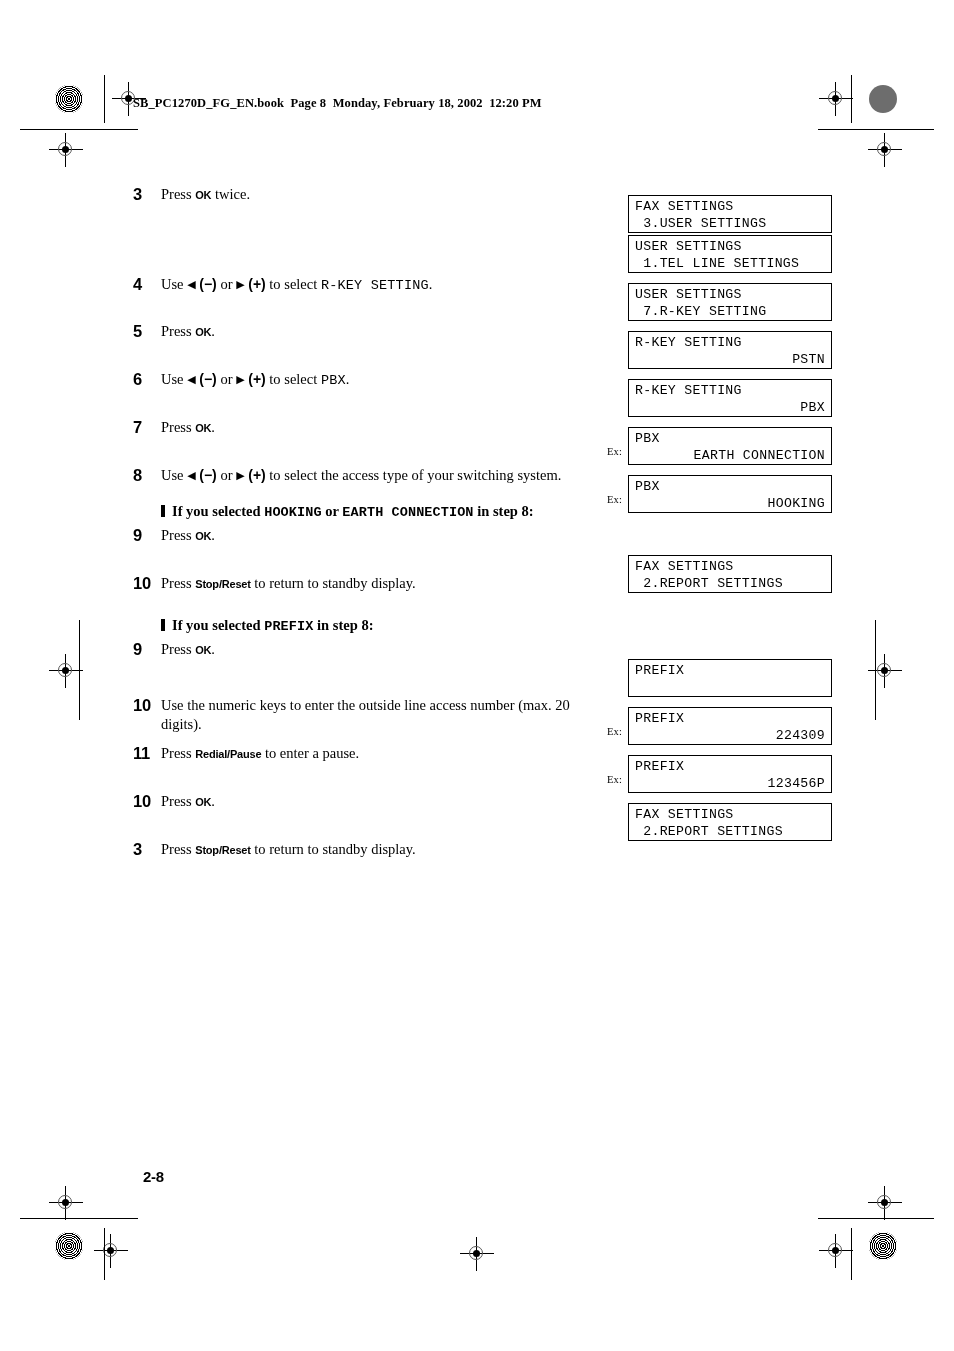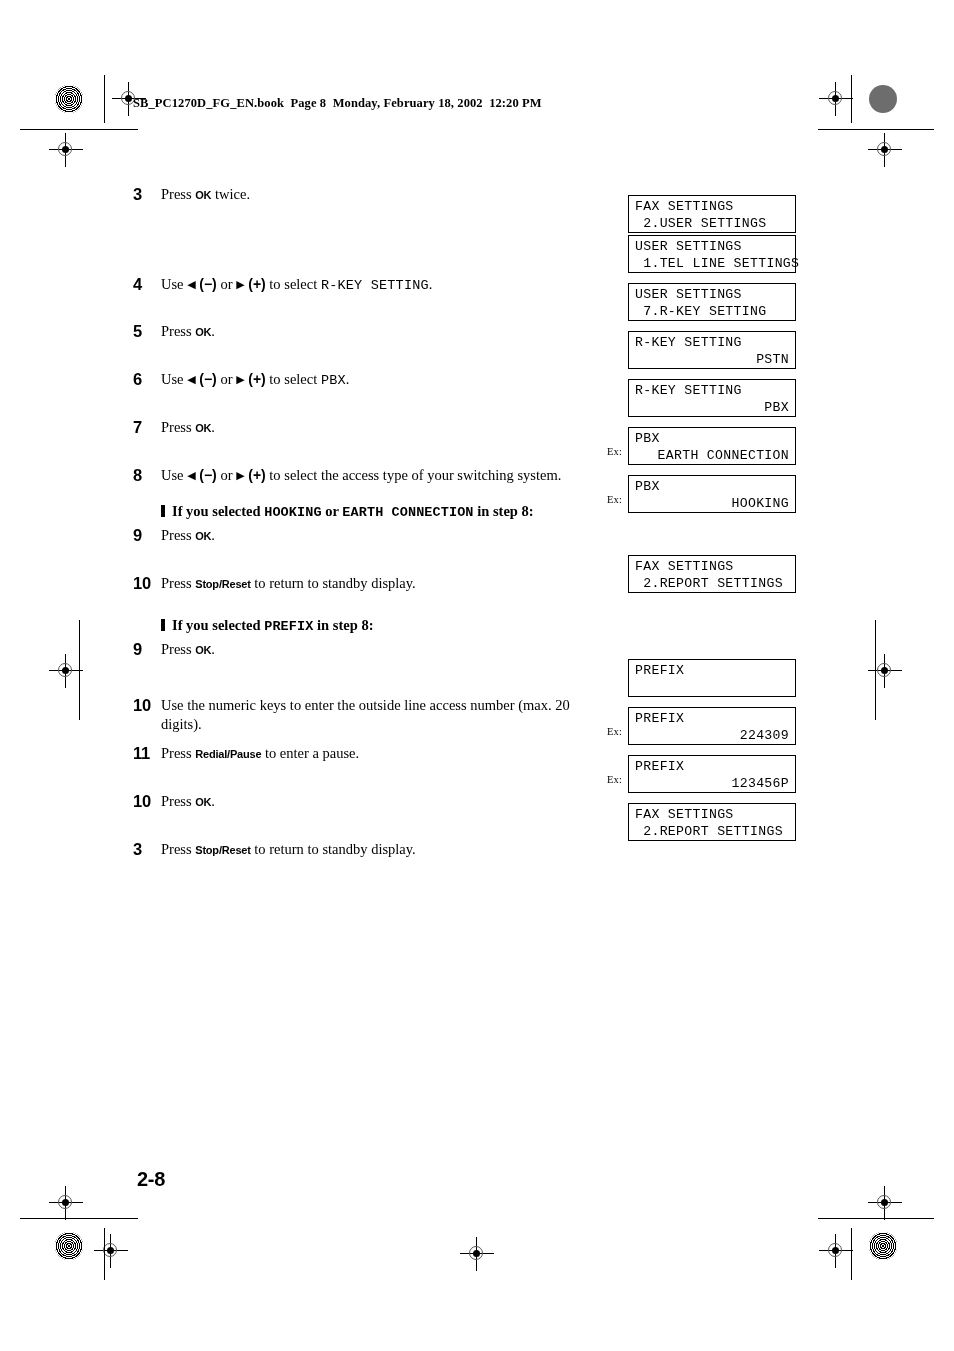--- a/index.html
+++ b/index.html
@@ -147,21 +147,21 @@
   .cond .mono {
     font-family: "Liberation Mono", monospace;
     font-weight: bold;
     font-size: 13.5px;
     letter-spacing: 0.1px;
   }
 
   
   .lcd {
     position: absolute;
-    width: 168px;
+    width: 204px;
     height: 38px;
     border: 1px solid #000;
     box-sizing: border-box;
     background: #ffffff;
     font-family: "Liberation Mono", monospace;
     font-size: 13.2px;
     line-height: 17px;
     padding: 2px 6px 0 6px;
     letter-spacing: 0.3px;
   }
@@ -172,25 +172,25 @@
   .ex-label {
     position: absolute;
     font-family: "Liberation Serif", serif;
     font-size: 10.5px;
     letter-spacing: 0.2px;
   }
 
   
   .pagenum {
     position: absolute;
-    left: 137px;
+    left: 143px;
     top: 1168px;
     font-family: "Liberation Sans", sans-serif;
     font-weight: bold;
-    font-size: 20px;
+    font-size: 15px;
     letter-spacing: -0.3px;
   }
 </style>
 </head>
 <body>
 
 <div class="halftone" style="left:55px; top:85px;"></div>
 <div class="reg-target" style="left:112px; top:82px;">
   <div class="hline"></div>
     <div class="vline"></div>
@@ -337,21 +337,21 @@
       <div class="step" style="position: absolute; top: 200px; left: 0px; width: 450px;">
         <div class="step-num">3</div>
         <div class="step-text"><span>Press </span><b>Stop/Reset</b><span> to return to standby display.</span></div>
       </div>
     </div>
 </div>
 
 <div id="lcd-container">
     <div class="lcd" style="left: 628px; top: 195px;">
       <div class="l1">FAX SETTINGS</div>
-      <div class="l2"> 2.USER SETTINGS</div>
+      <div class="l2"> 3.USER SETTINGS</div>
     </div>
     <div class="lcd" style="left: 628px; top: 235px;">
       <div class="l1">USER SETTINGS</div>
       <div class="l2"> 1.TEL LINE SETTINGS</div>
     </div>
     <div class="lcd" style="left: 628px; top: 283px;">
       <div class="l1">USER SETTINGS</div>
       <div class="l2"> 7.R-KEY SETTING</div>
     </div>
     <div class="lcd" style="left: 628px; top: 331px;">

